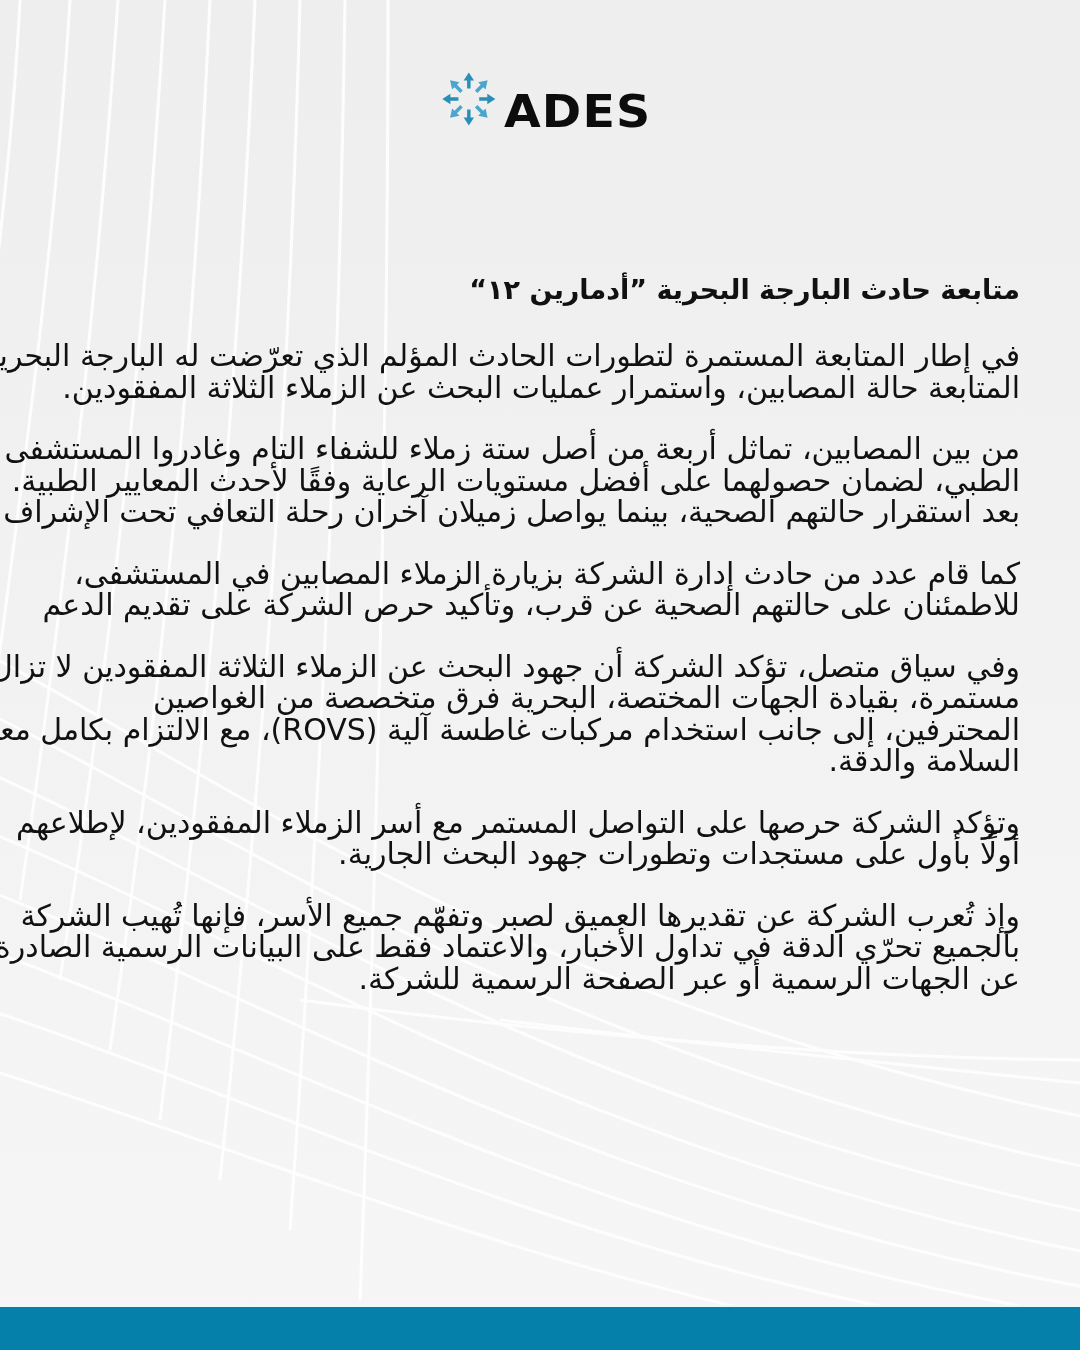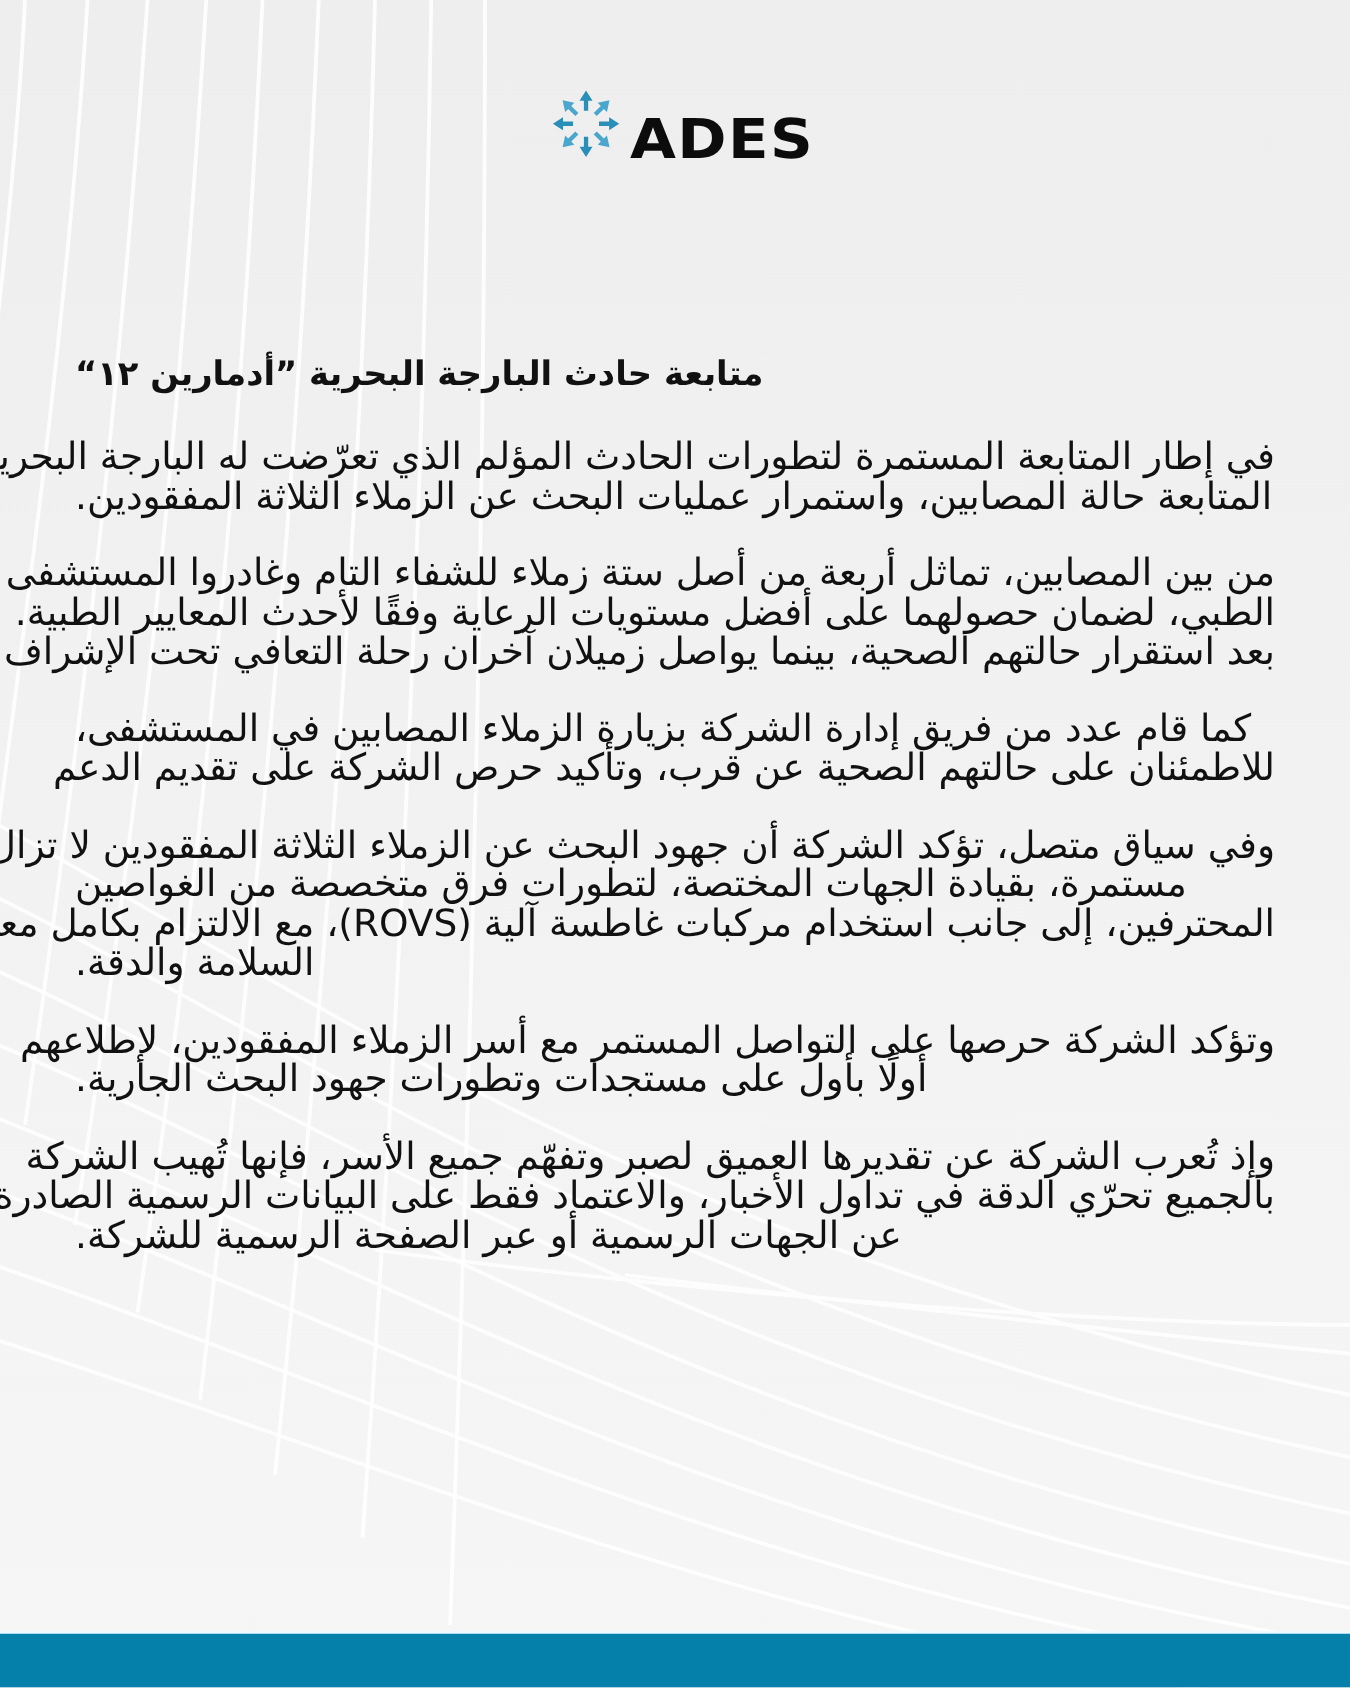--- a/index.html
+++ b/index.html
@@ -39,25 +39,25 @@
       font-weight: bold;
       font-size: 44px;
       letter-spacing: 1px;
       color: #0c0c0c;
       line-height: 1;
       transform: scaleX(1.08);
       transform-origin: left center;
     }
     .content {
       position: absolute;
-      top: 280px;
+      top: 270px;
       left: 60px;
       width: 960px;
       direction: rtl;
-      text-align: left;
+      text-align: right;
       color: #111;
       z-index: 2;
     }
     .title {
       font-size: 27px;
       font-weight: bold;
       line-height: 40px;
       margin: 0 0 30px 0;
     }
     .para {
@@ -164,27 +164,27 @@
     <span class="line">المتابعة حالة المصابين، واستمرار عمليات البحث عن الزملاء الثلاثة المفقودين.</span>
   </p>
 
   <p class="para">
     <span class="line">من بين المصابين، تماثل أربعة من أصل ستة زملاء للشفاء التام وغادروا المستشفى</span>
     <span class="line">الطبي، لضمان حصولهما على أفضل مستويات الرعاية وفقًا لأحدث المعايير الطبية.</span>
     <span class="line">بعد استقرار حالتهم الصحية، بينما يواصل زميلان آخران رحلة التعافي تحت الإشراف</span>
   </p>
 
   <p class="para">
-    <span class="line">كما قام عدد من فريق إدارة الشركة بزيارة الزملاء المصابين في المستشفى،</span>
+    <span class="line">كما قام عدد من حادث إدارة الشركة بزيارة الزملاء المصابين في المستشفى،</span>
     <span class="line">للاطمئنان على حالتهم الصحية عن قرب، وتأكيد حرص الشركة على تقديم الدعم</span>
   </p>
 
   <p class="para">
     <span class="line">وفي سياق متصل، تؤكد الشركة أن جهود البحث عن الزملاء الثلاثة المفقودين لا تزال</span>
-    <span class="line">مستمرة، بقيادة الجهات المختصة، لتطورات فرق متخصصة من الغواصين</span>
+    <span class="line">مستمرة، بقيادة الجهات المختصة، البحرية فرق متخصصة من الغواصين</span>
     <span class="line">المحترفين، إلى جانب استخدام مركبات غاطسة آلية (ROVS)، مع الالتزام بكامل معايير</span>
     <span class="line">السلامة والدقة.</span>
   </p>
 
   <p class="para">
     <span class="line">وتؤكد الشركة حرصها على التواصل المستمر مع أسر الزملاء المفقودين، لإطلاعهم</span>
     <span class="line">أولًا بأول على مستجدات وتطورات جهود البحث الجارية.</span>
   </p>
 
   <p class="para">

